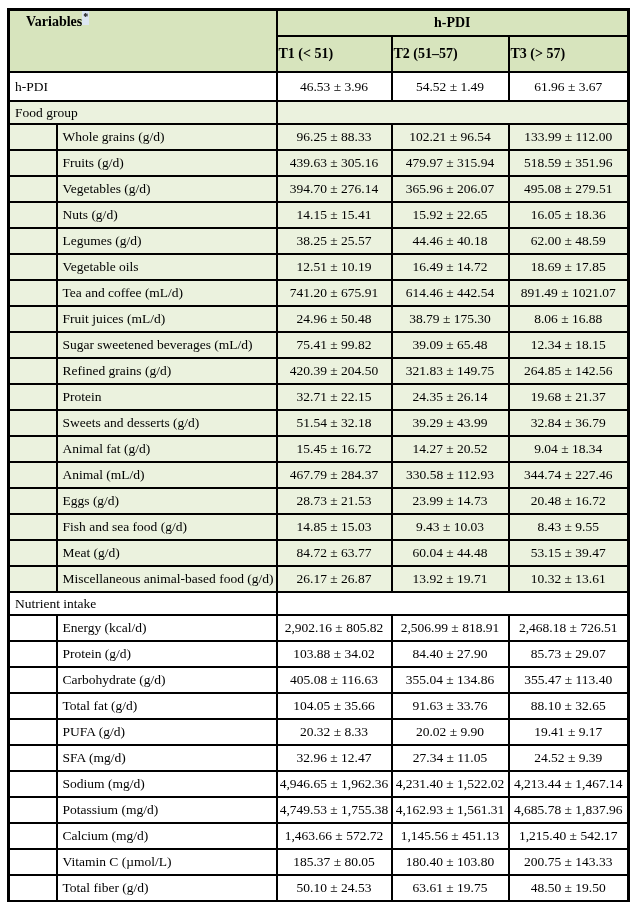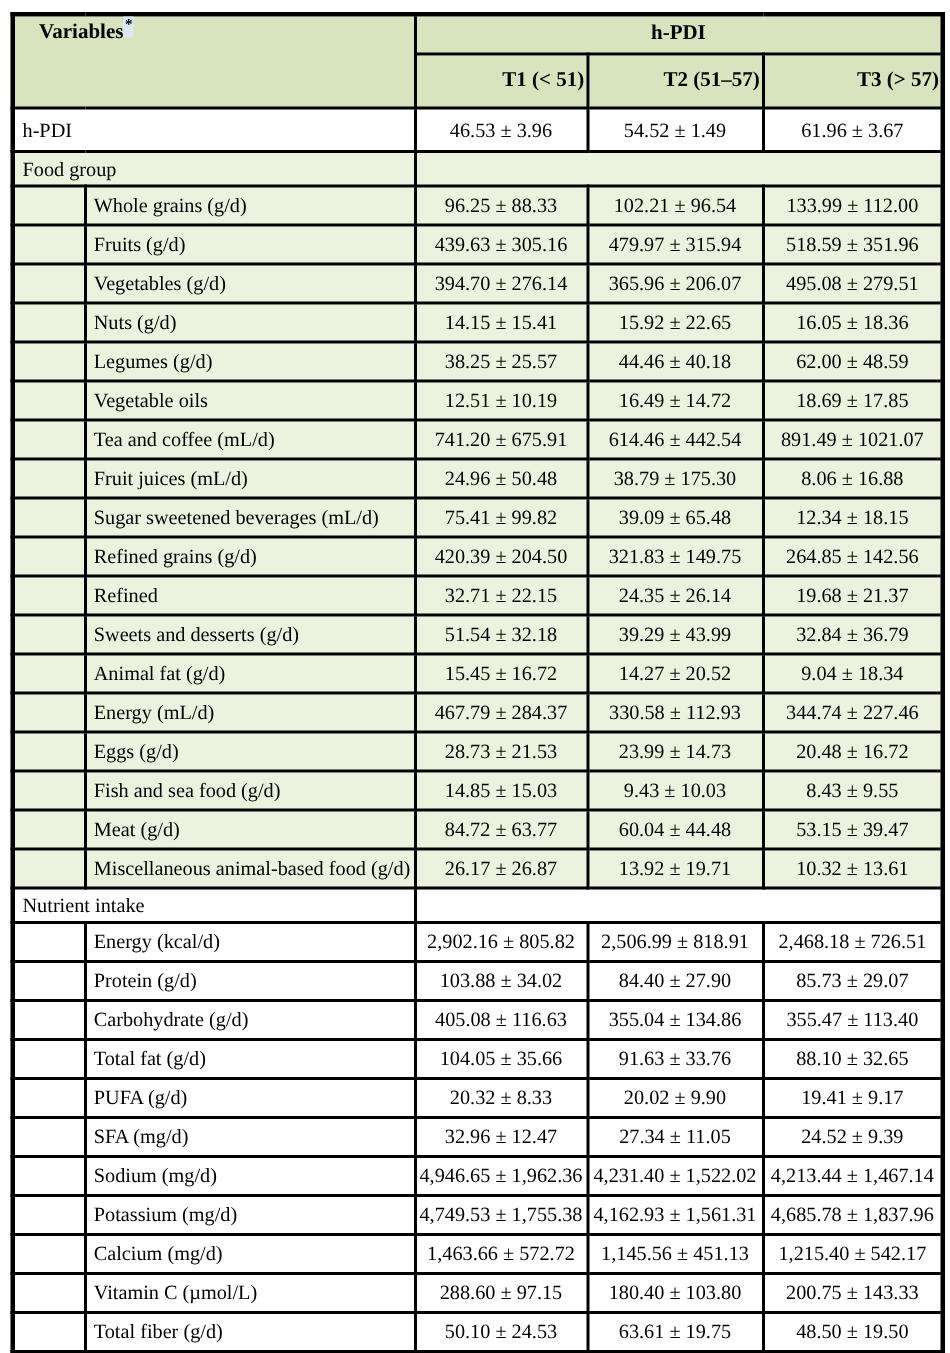--- a/index.html
+++ b/index.html
@@ -39,21 +39,21 @@
     padding: 3px 4px 0 16px;
     font-size: 14px;
   }
   .group-header-cell {
     text-align: center;
     vertical-align: middle;
     font-size: 14px;
     height: 22px;
   }
   .tertile-header-cell {
-    text-align: right;
+    text-align: left;
     vertical-align: middle;
     font-size: 14px;
     height: 32px;
   }
   .fn {
     font-size: 10px;
     vertical-align: super;
     line-height: 0;
     background: var(--footnote-bg, #dce6f1);
     padding: 1px 1px 3px 1px;
@@ -175,42 +175,42 @@
         </tr>
         <tr class="kind-food bg-green">
           <td class="row-indent-cell"></td>
           <td class="row-label-cell">Refined grains (g/d)</td>
           <td class="value-cell">420.39 ± 204.50</td>
           <td class="value-cell">321.83 ± 149.75</td>
           <td class="value-cell">264.85 ± 142.56</td>
         </tr>
         <tr class="kind-food bg-green">
           <td class="row-indent-cell"></td>
-          <td class="row-label-cell">Refined</td>
+          <td class="row-label-cell">Protein</td>
           <td class="value-cell">32.71 ± 22.15</td>
           <td class="value-cell">24.35 ± 26.14</td>
           <td class="value-cell">19.68 ± 21.37</td>
         </tr>
         <tr class="kind-food bg-green">
           <td class="row-indent-cell"></td>
           <td class="row-label-cell">Sweets and desserts (g/d)</td>
           <td class="value-cell">51.54 ± 32.18</td>
           <td class="value-cell">39.29 ± 43.99</td>
           <td class="value-cell">32.84 ± 36.79</td>
         </tr>
         <tr class="kind-food bg-green">
           <td class="row-indent-cell"></td>
           <td class="row-label-cell">Animal fat (g/d)</td>
           <td class="value-cell">15.45 ± 16.72</td>
           <td class="value-cell">14.27 ± 20.52</td>
           <td class="value-cell">9.04 ± 18.34</td>
         </tr>
         <tr class="kind-food bg-green">
           <td class="row-indent-cell"></td>
-          <td class="row-label-cell">Energy (mL/d)</td>
+          <td class="row-label-cell">Animal (mL/d)</td>
           <td class="value-cell">467.79 ± 284.37</td>
           <td class="value-cell">330.58 ± 112.93</td>
           <td class="value-cell">344.74 ± 227.46</td>
         </tr>
         <tr class="kind-food bg-green">
           <td class="row-indent-cell"></td>
           <td class="row-label-cell">Eggs (g/d)</td>
           <td class="value-cell">28.73 ± 21.53</td>
           <td class="value-cell">23.99 ± 14.73</td>
           <td class="value-cell">20.48 ± 16.72</td>
@@ -299,21 +299,21 @@
         <tr class="kind-nutrient bg-white">
           <td class="row-indent-cell"></td>
           <td class="row-label-cell">Calcium (mg/d)</td>
           <td class="value-cell">1,463.66 ± 572.72</td>
           <td class="value-cell">1,145.56 ± 451.13</td>
           <td class="value-cell">1,215.40 ± 542.17</td>
         </tr>
         <tr class="kind-nutrient bg-white">
           <td class="row-indent-cell"></td>
           <td class="row-label-cell">Vitamin C (µmol/L)</td>
-          <td class="value-cell">288.60 ± 97.15</td>
+          <td class="value-cell">185.37 ± 80.05</td>
           <td class="value-cell">180.40 ± 103.80</td>
           <td class="value-cell">200.75 ± 143.33</td>
         </tr>
         <tr class="kind-nutrient bg-white">
           <td class="row-indent-cell"></td>
           <td class="row-label-cell">Total fiber (g/d)</td>
           <td class="value-cell">50.10 ± 24.53</td>
           <td class="value-cell">63.61 ± 19.75</td>
           <td class="value-cell">48.50 ± 19.50</td>
         </tr>

